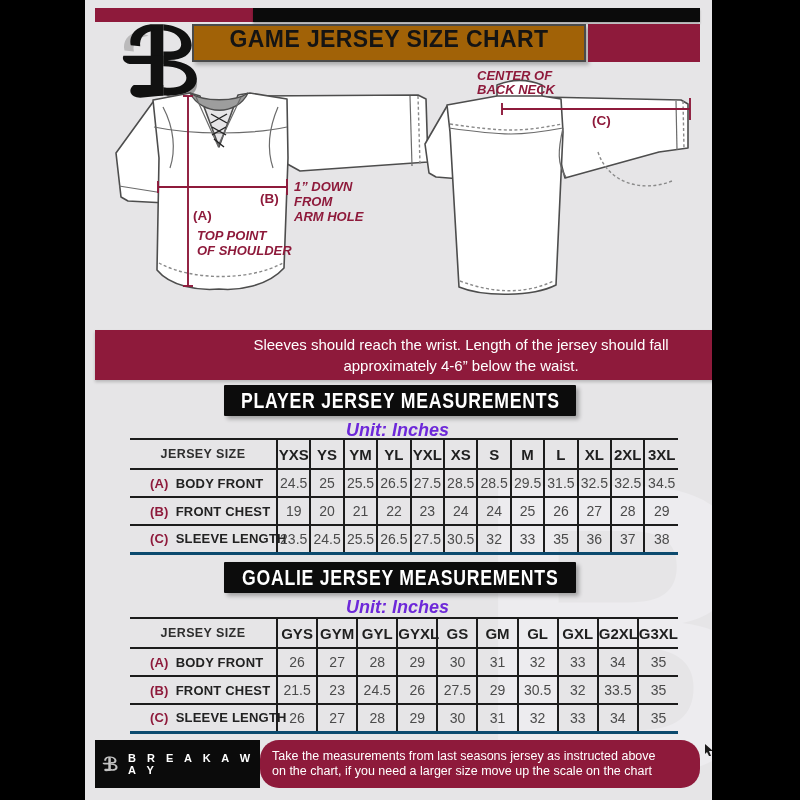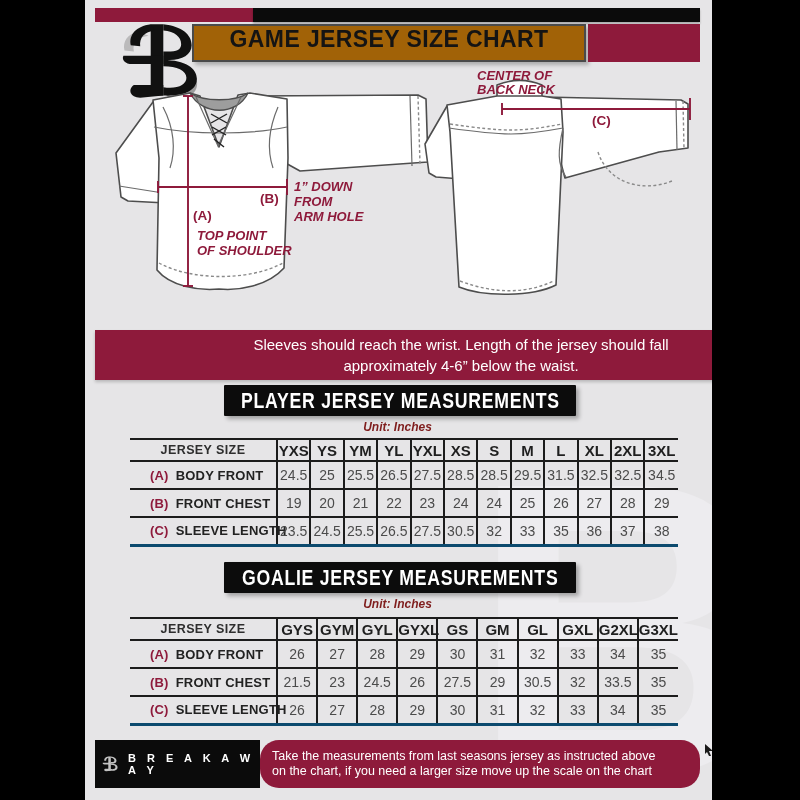--- a/index.html
+++ b/index.html
@@ -38,28 +38,28 @@
   
   .note-banner{position:absolute;left:95px;top:330px;width:732px;height:50px;background:#8e1a3b;
                color:#fff;display:flex;flex-direction:column;align-items:center;justify-content:center;
                font-size:15px;line-height:21px;box-shadow:0 2px 3px rgba(0,0,0,.2);}
 
   
   .section-banner{position:absolute;left:224px;width:352px;height:31px;background:#0c0c0c;border-radius:1px;
                   display:flex;align-items:center;justify-content:center;box-shadow:3px 3px 4px rgba(0,0,0,.3);}
   .section-banner span{color:#fff;font-size:19px;font-weight:800;letter-spacing:.8px;white-space:nowrap;
                        display:inline-block;transform:scale(.93,1.18);}
-  .unit{position:absolute;left:95px;width:605px;text-align:center;font-size:12px;font-weight:700;
-        font-style:italic;color:#7f1d1d;}
+  .unit{position:absolute;left:95px;width:605px;text-align:center;font-size:18px;font-weight:700;
+        font-style:italic;color:#6d28d9;}
 
   
   .tbl-wrap{position:absolute;left:130px;width:548px;}
   table{border-collapse:collapse;width:100%;table-layout:fixed;}
   td{border-bottom:2px solid #1c1c1c;text-align:center;vertical-align:middle;height:28px;padding:0;}
-  tr:first-child td{border-top:2.5px solid #1c1c1c;height:22px;}
+  tr:first-child td{border-top:2.5px solid #1c1c1c;height:30px;}
   tr:last-child td{border-bottom:3px solid #0c4a6e;}
   td:not(:first-child){border-left:2px solid #1c1c1c;}
   td.lbl-col{width:147px;text-align:left;padding-left:20px;font-size:13px;font-weight:700;color:#222;
              white-space:nowrap;letter-spacing:.2px;}
   td.hdr-lbl{text-align:center;padding-left:0;font-size:12.5px;font-weight:700;color:#2e2e2e;letter-spacing:.4px;}
   td.size-hdr{font-size:15px;font-weight:700;color:#1f1f1f;}
   td.val{font-size:14px;color:#4b4b4b;}
   span.key{color:#8e1a3b;font-weight:800;margin-right:7px;}
 
   

